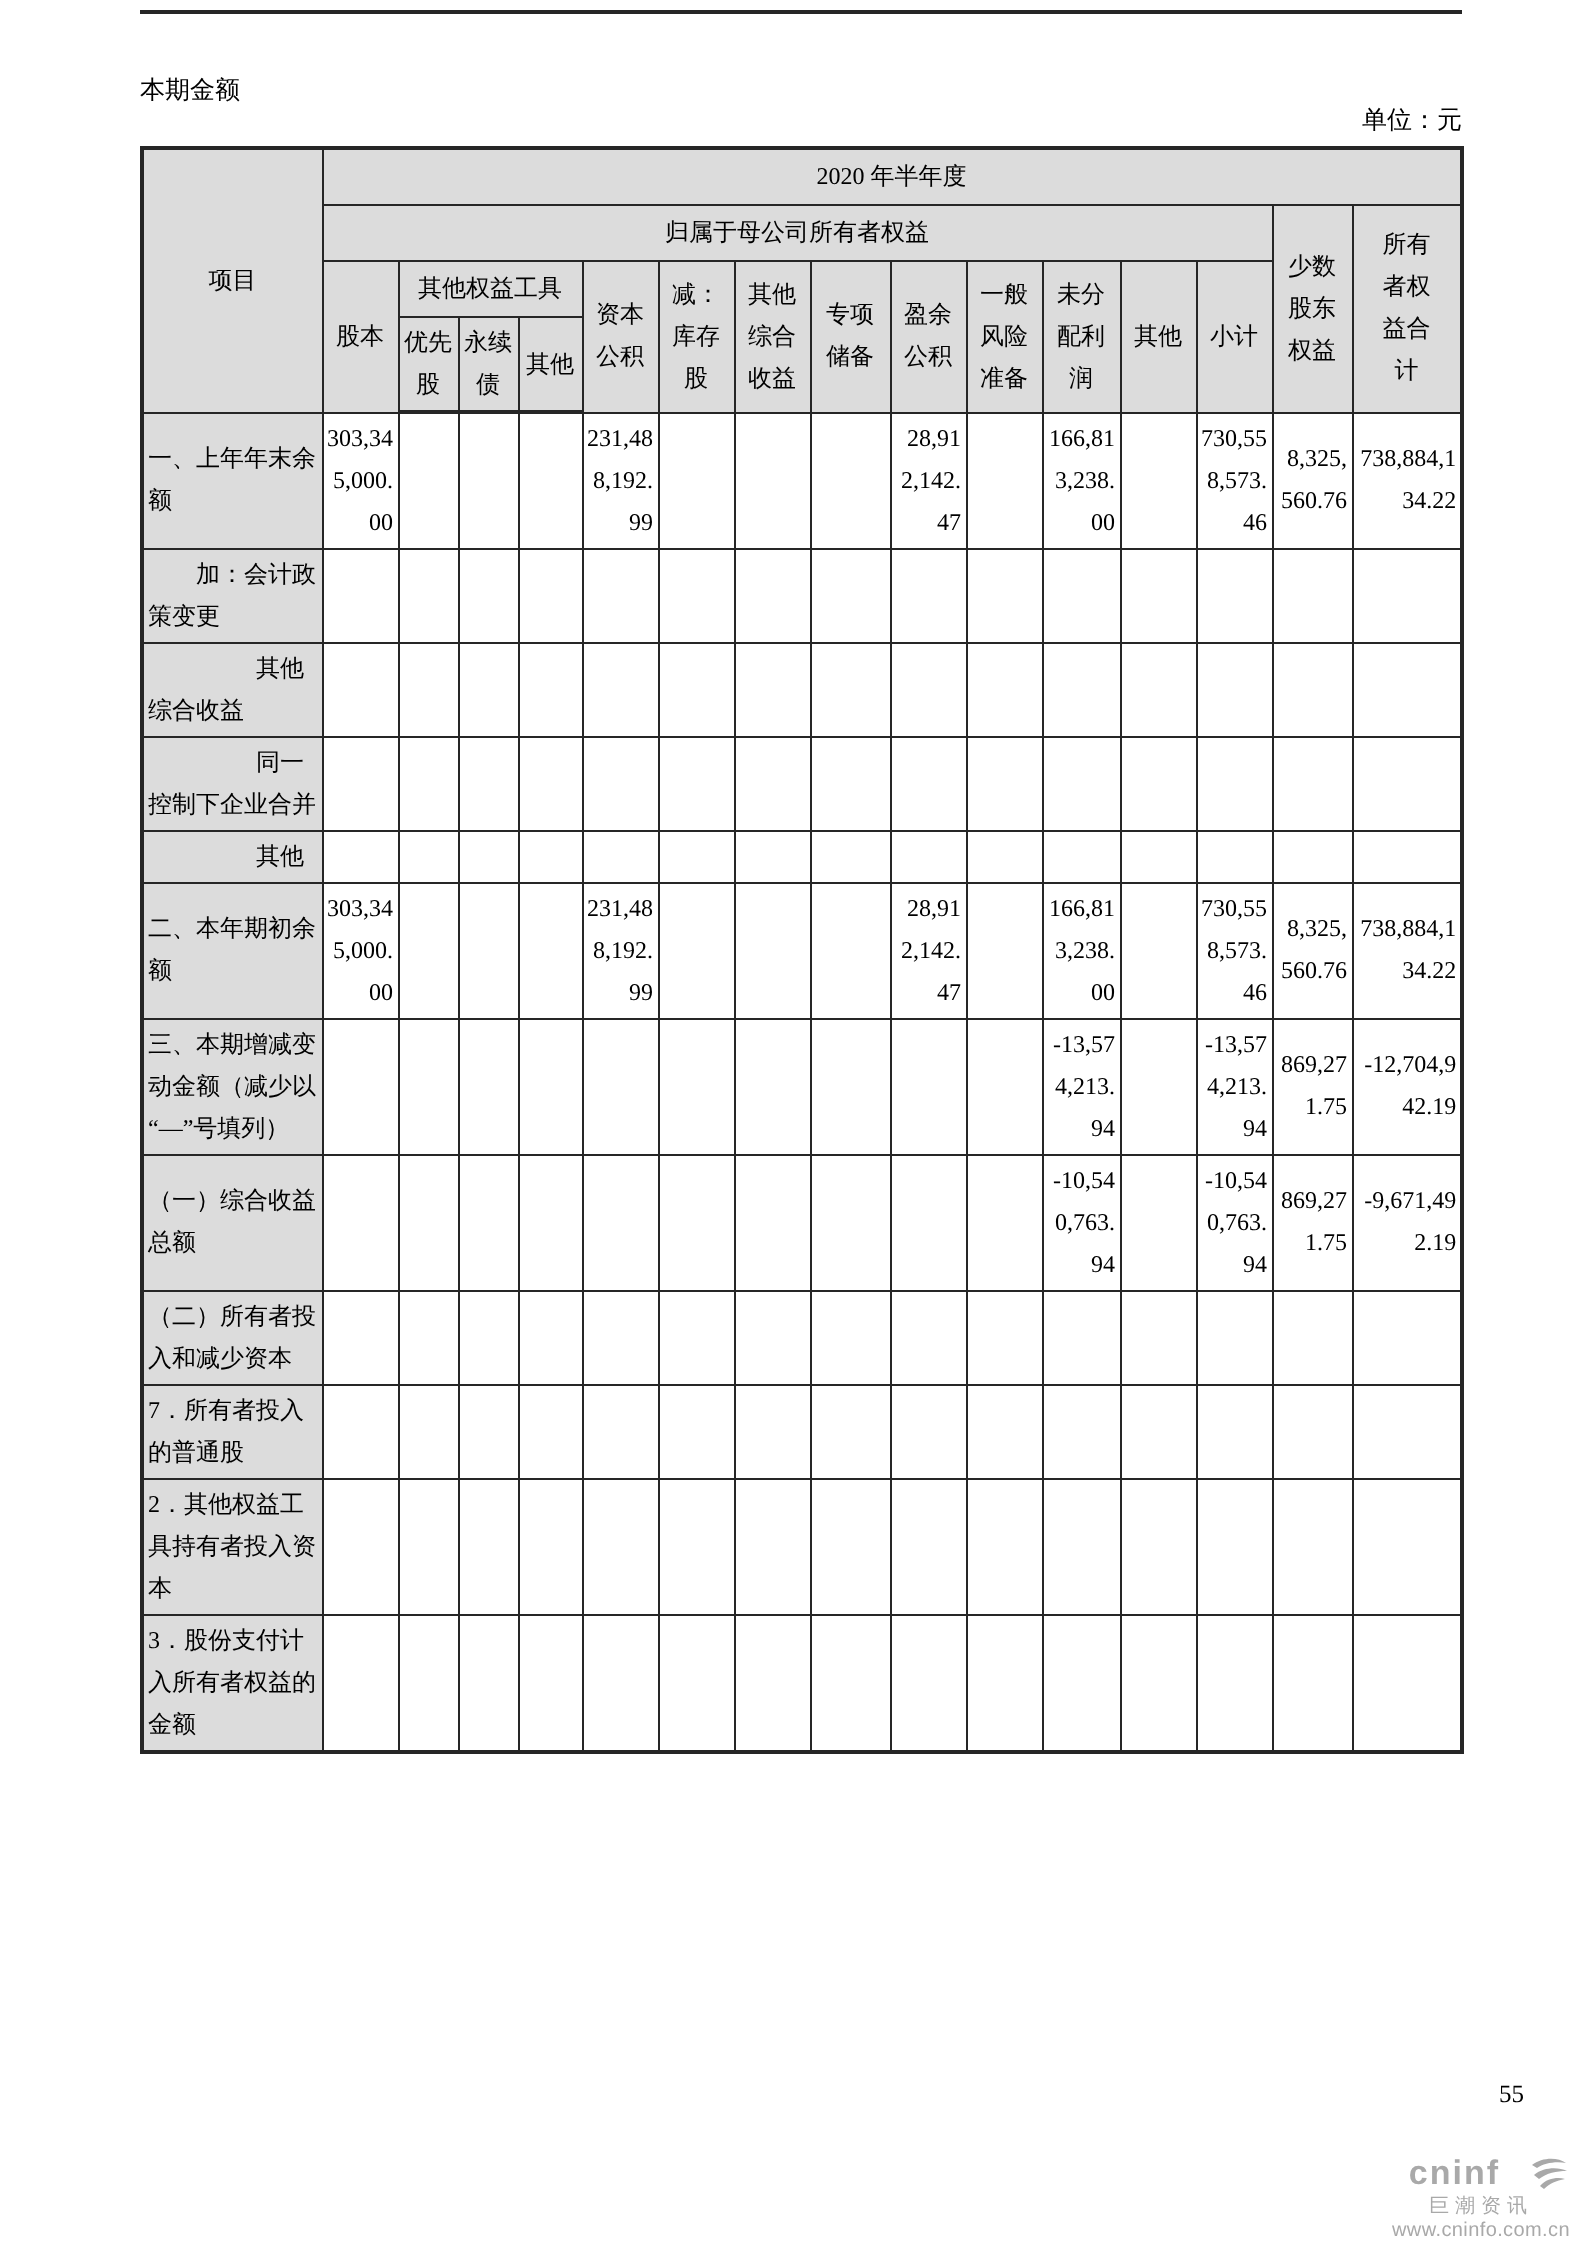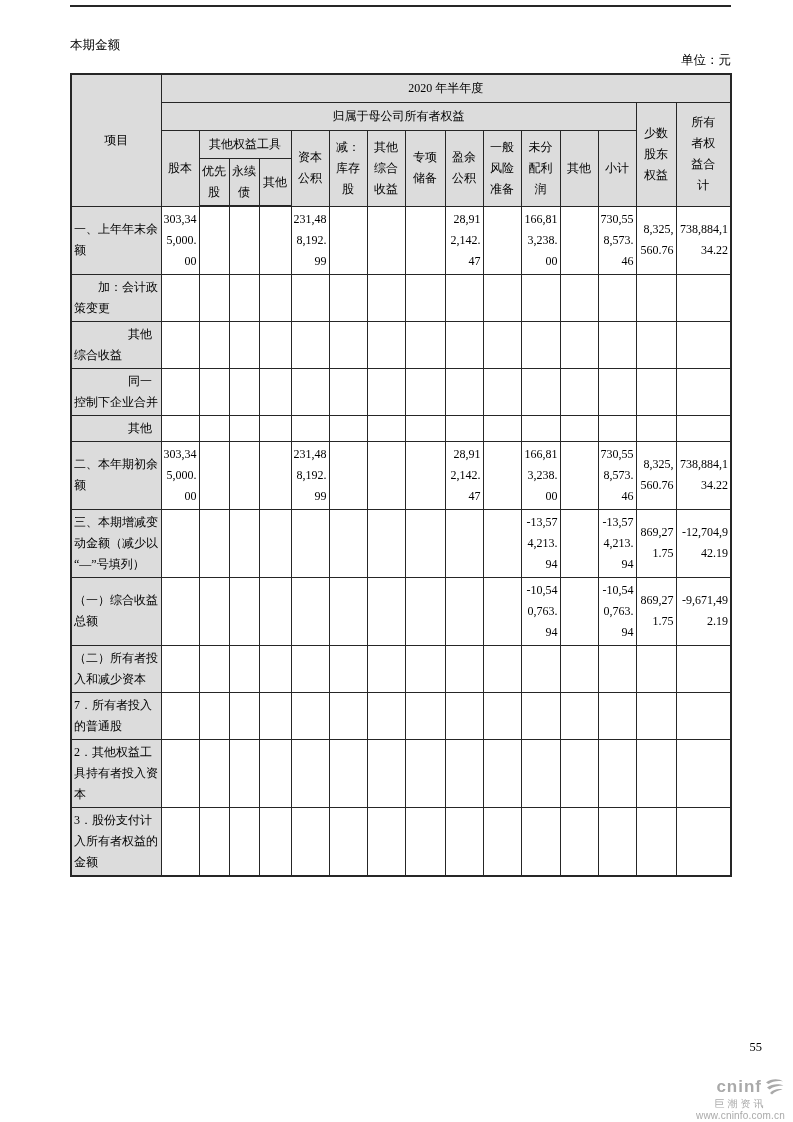--- a/index.html
+++ b/index.html
@@ -62,21 +62,21 @@
   .page-number{
     position:absolute;top:1040px;right:31px;
     font-size:12.5px;color:#000;
   }
   .footer-logo{
     position:absolute;top:1078px;right:8px;
     text-align:center;color:var(--logo-color);
     font-family:"Liberation Sans","DejaVu Sans",sans-serif;
     line-height:1.1;
   }
-  .footer-logo .brand-row{display:flex;align-items:center;justify-content:flex-end;gap:1px;}
+  .footer-logo .brand-row{display:flex;align-items:center;justify-content:flex-end;gap:13px;}
   .footer-logo .brand{font-size:17px;font-weight:bold;letter-spacing:1px;}
   .footer-logo .brand-cn{font-size:10px;letter-spacing:3px;margin-top:1px;}
   .footer-logo .url{font-size:10px;margin-top:1px;letter-spacing:.2px;}
   .swirl-icon svg{display:block;}
 </style>
 </head>
 <body>
 
 <div class="content">
   <div class="header-rule"></div>

